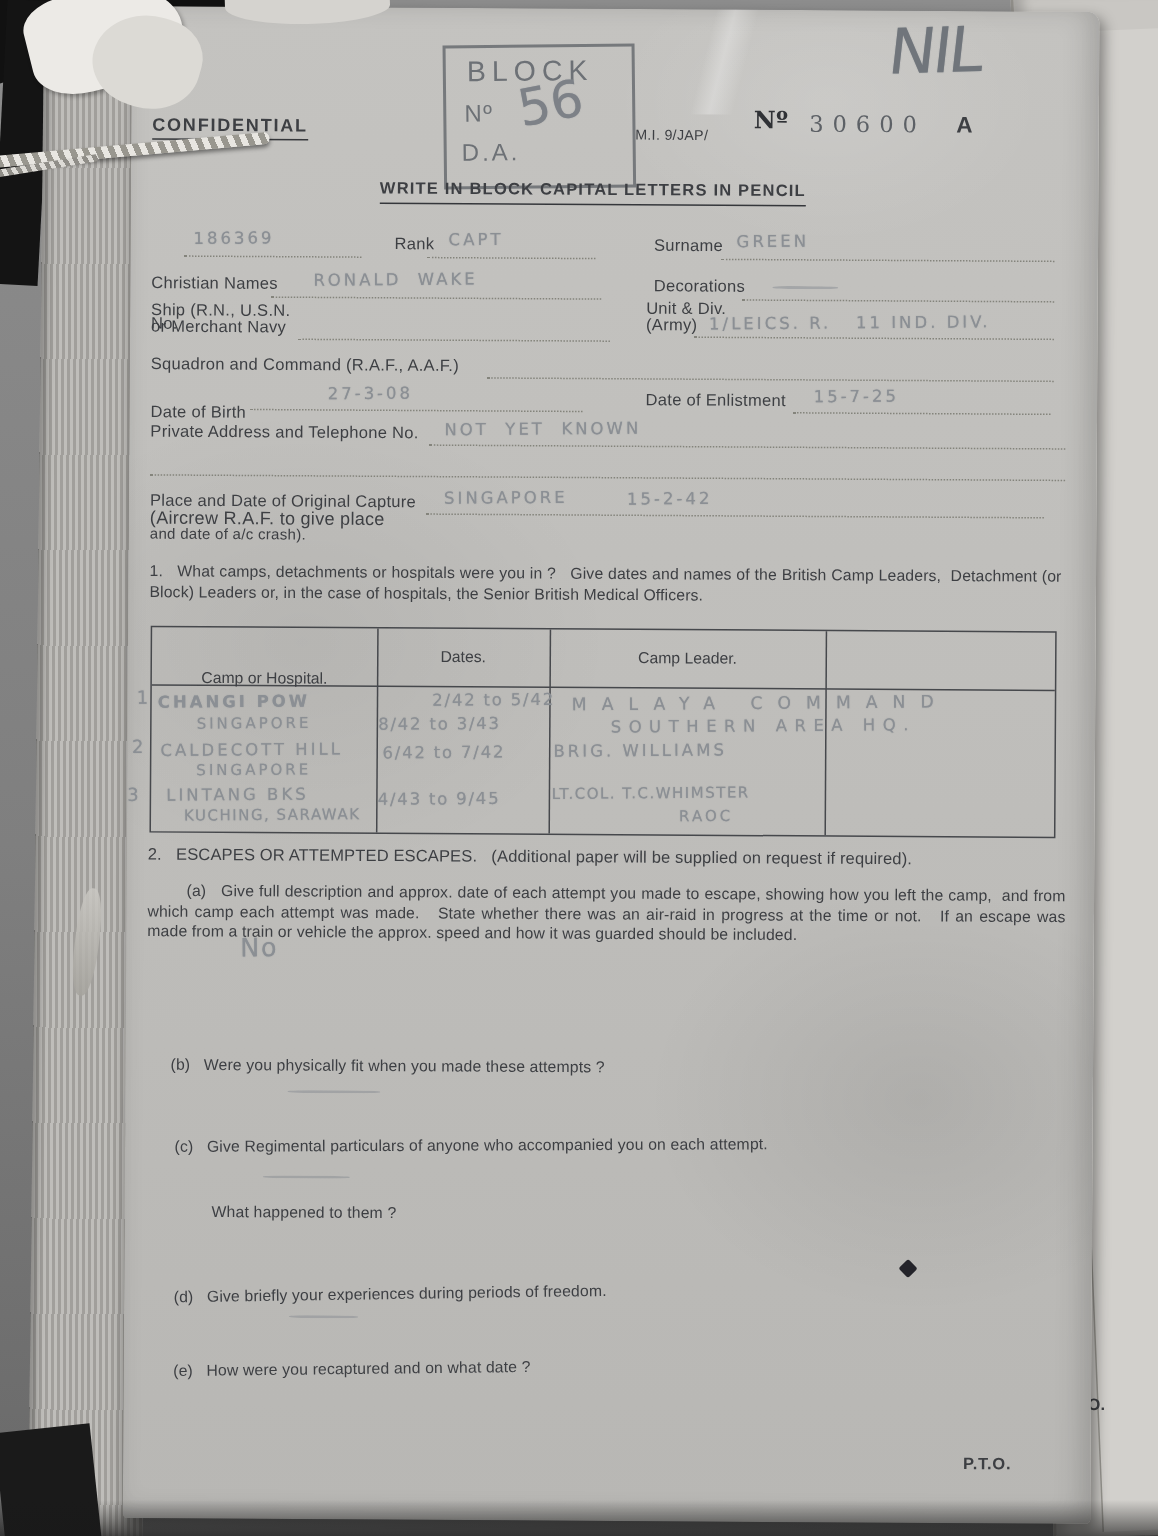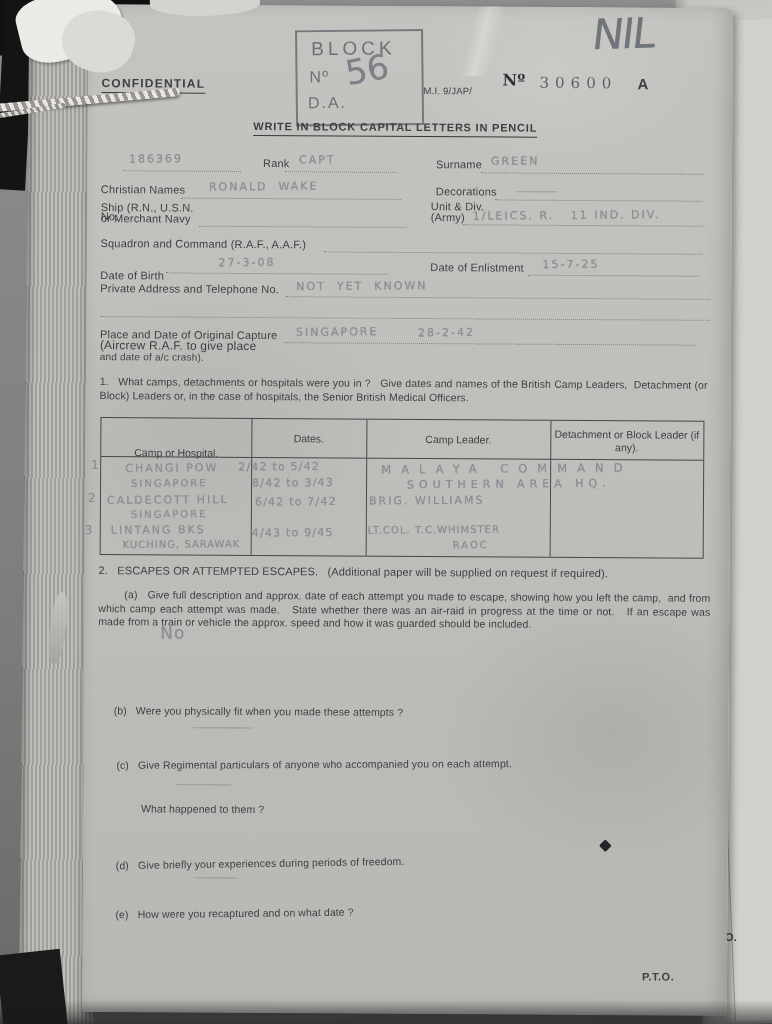--- a/index.html
+++ b/index.html
@@ -142,42 +142,41 @@
 
     <span class="lbl" style="left:14px;top:279px;">Private Address and Telephone No.</span>
     <span class="hw" style="left:210px;top:274px;">NOT  YET  KNOWN</span>
     <div class="dot" style="left:200px;top:291px;width:424px;"></div>
     <div class="dot" style="left:14px;top:312px;width:610px;"></div>
 
     <span class="lbl" style="left:14px;top:325px;">Place and Date of Original Capture</span>
     <span class="lbl" style="left:14px;top:336px;font-size:12px;">(Aircrew R.A.F. to give place</span>
     <span class="lbl" style="left:14px;top:347px;font-size:10px;">and date of a/c crash).</span>
     <span class="hw" style="left:210px;top:320px;">SINGAPORE</span>
-    <span class="hw" style="left:332px;top:320px;">28-2-42</span>
+    <span class="hw" style="left:332px;top:320px;">15-2-42</span>
     <div class="dot" style="left:198px;top:337px;width:412px;"></div>
 
     <div class="para" style="left:14px;top:371px;width:608px;">1.   What camps, detachments or hospitals were you in ?   Give dates and names of the British Camp Leaders,  Detachment (or Block) Leaders or, in the case of hospitals, the Senior British Medical Officers.</div>
 
     <span class="hw" style="left:6px;top:454px;font-size:12px;">1</span>
     <span class="hw" style="left:3px;top:487px;font-size:12px;">2</span>
     <span class="hw" style="left:0px;top:519px;font-size:12px;">3</span>
 
     <div class="tbl" style="left:15px;top:413px;width:602px;height:136px;">
       <div class="vl" style="left:150px;"></div>
       <div class="vl" style="left:265px;"></div>
       <div class="vl" style="left:449px;"></div>
       <div class="hl" style="top:38px;"></div>
       <span class="th" style="left:0;width:150px;top:28px;">Camp or Hospital.</span>
       <span class="th" style="left:150px;width:115px;top:13px;">Dates.</span>
       <span class="th" style="left:265px;width:184px;top:13px;">Camp Leader.</span>
-      <span class="th" style="left:452px;width:147px;top:7px;">Detachment or Block Leader (if any).</span>
-
-      <span class="hw" style="left:24px;top:43px;">CHANGI POW</span>
+
+      <span class="hw" style="left:4px;top:43px;font-weight:bold;">CHANGI POW</span>
       <span class="hw" style="left:30px;top:59px;font-size:10px;">SINGAPORE</span>
-      <span class="hw" style="left:137px;top:41px;letter-spacing:1.2px;">2/42 to 5/42</span>
+      <span class="hw" style="left:150px;top:41px;letter-spacing:1.2px;padding-left:37px;">2/42 to 5/42</span>
       <span class="hw" style="left:151px;top:57px;letter-spacing:1.2px;">8/42 to 3/43</span>
       <span class="hw" style="left:280px;top:41px;font-size:11.5px;letter-spacing:10px;">MALAYA COMMAND</span>
       <span class="hw" style="left:306px;top:57px;letter-spacing:5px;">SOUTHERN AREA HQ.</span>
 
       <span class="hw" style="left:6px;top:75px;">CALDECOTT HILL</span>
       <span class="hw" style="left:30px;top:90px;font-size:10px;">SINGAPORE</span>
       <span class="hw" style="left:154px;top:76px;letter-spacing:1.2px;">6/42 to 7/42</span>
       <span class="hw" style="left:268px;top:74px;">BRIG. WILLIAMS</span>
 
       <span class="hw" style="left:10px;top:105px;">LINTANG BKS</span>

